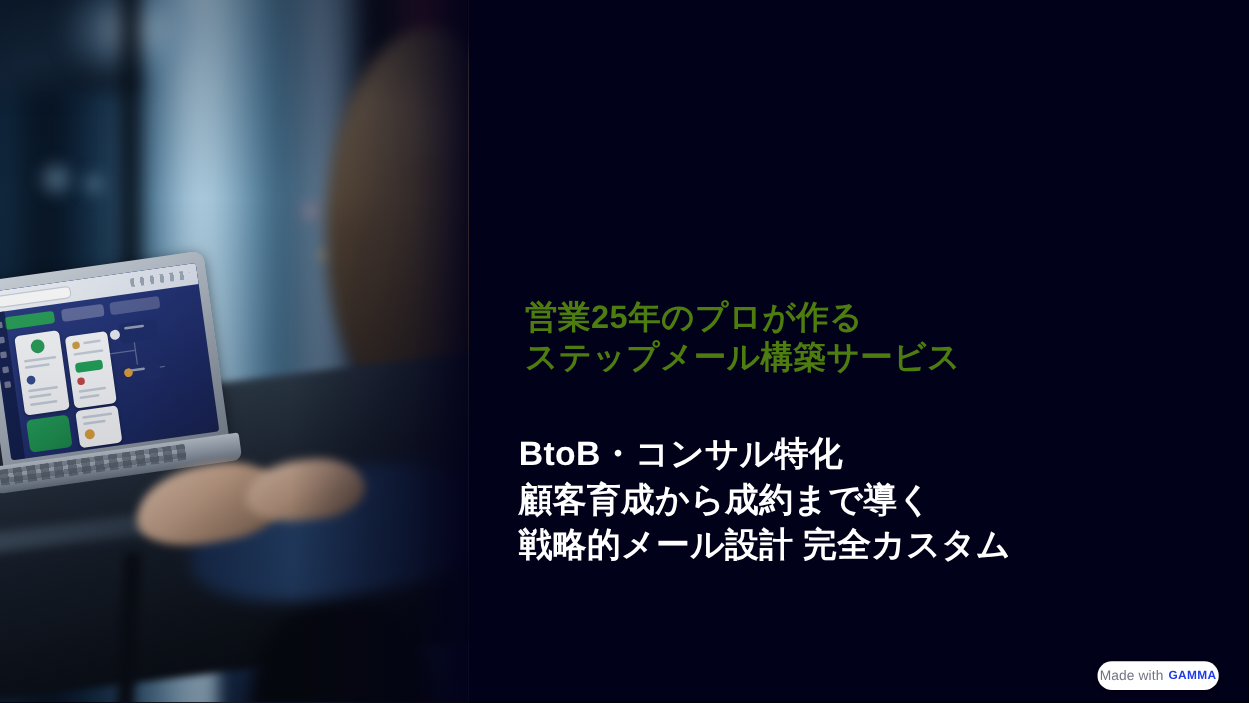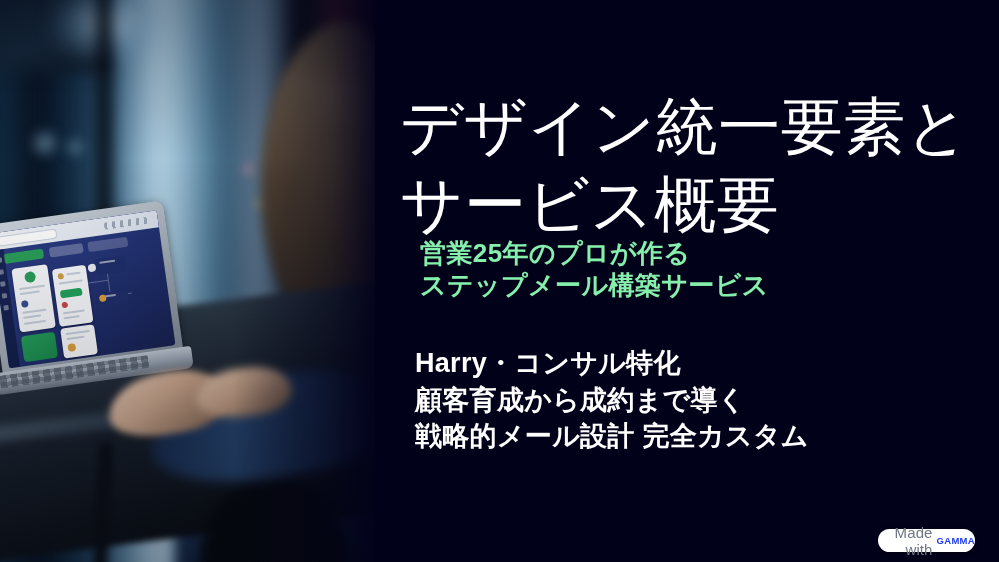--- a/index.html
+++ b/index.html
@@ -428,21 +428,21 @@
     letter-spacing: 0.5px;
     font-weight: 400;
     white-space: pre-line;
   }
 
   .subtitle {
     position: absolute;
     left: 45px;
     top: 237px;
     width: 560px;
-    color: #86efac;
+    color: #4d7c0f;
     font-size: 26px;
     font-weight: bold;
     line-height: 1.24;
     letter-spacing: 0.4px;
     white-space: pre-line;
   }
 
   .body-block {
     position: absolute;
     left: 40px;
@@ -477,21 +477,21 @@
     height: 23px;
     background: #ffffff;
     border-radius: 12px;
     display: flex;
     align-items: center;
     justify-content: center;
     gap: 4px;
     box-shadow: 0 1px 4px rgba(0,0,0,.45);
   }
   .gamma-made {
-    font-size: 15px;
+    font-size: 11px;
     color: #6f7683;
     letter-spacing: .1px;
     text-align: right;
   }
   .gamma-name {
     font-size: 9.5px;
     font-weight: bold;
     color: #1f3ce8;
     letter-spacing: .3px;
   }
@@ -590,25 +590,23 @@
     </div>
 
     <div class="ph-arm"></div>
     <div class="ph-hand1"></div>
     <div class="ph-hand2"></div>
 
     <div class="ph-grade"></div>
   </div>
 
   <div class="content">
-    <h1 class="title">デザイン統一要素と
-サービス概要</h1>
     <div class="subtitle">営業25年のプロが作る
 ステップメール構築サービス</div>
-    <div class="body-block">Harry・コンサル特化
+    <div class="body-block">BtoB・コンサル特化
 顧客育成から成約まで導く
 戦略的メール設計 完全カスタム</div>
   </div>
 
 
   <div class="gamma-badge">
     <span class="gamma-made">Made with</span>
     <span class="gamma-name">GAMMA</span>
   </div>
 

